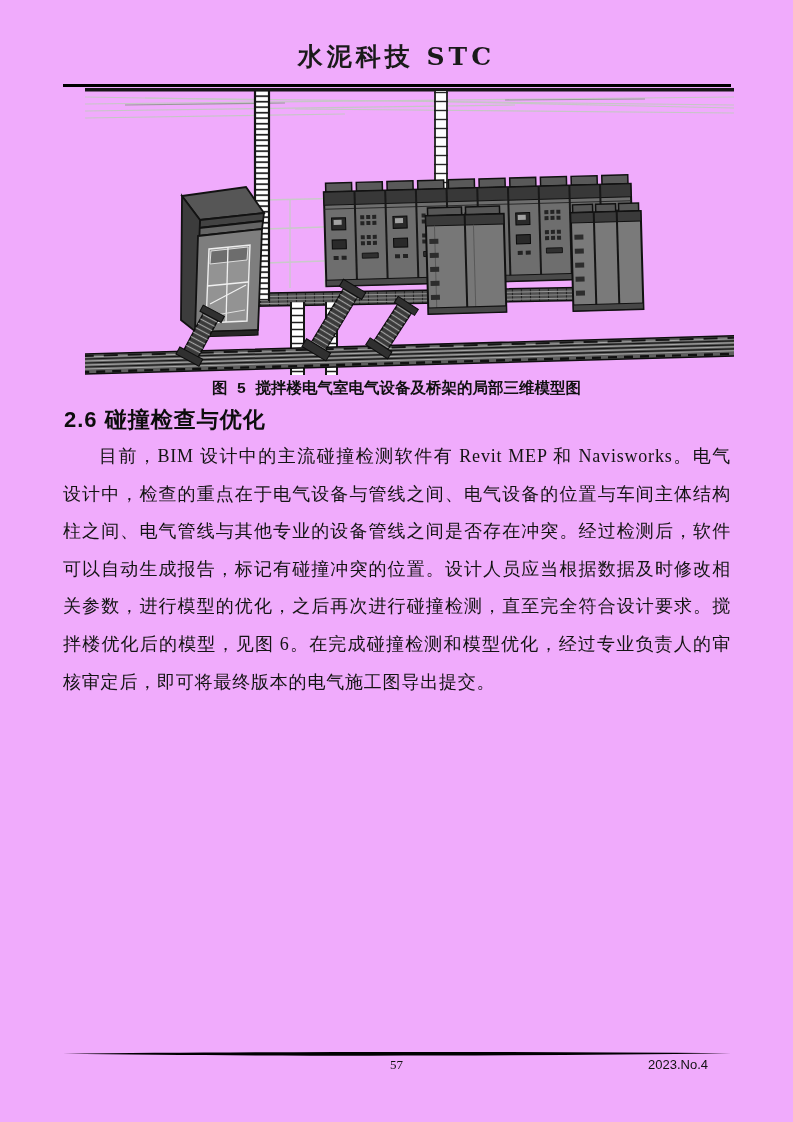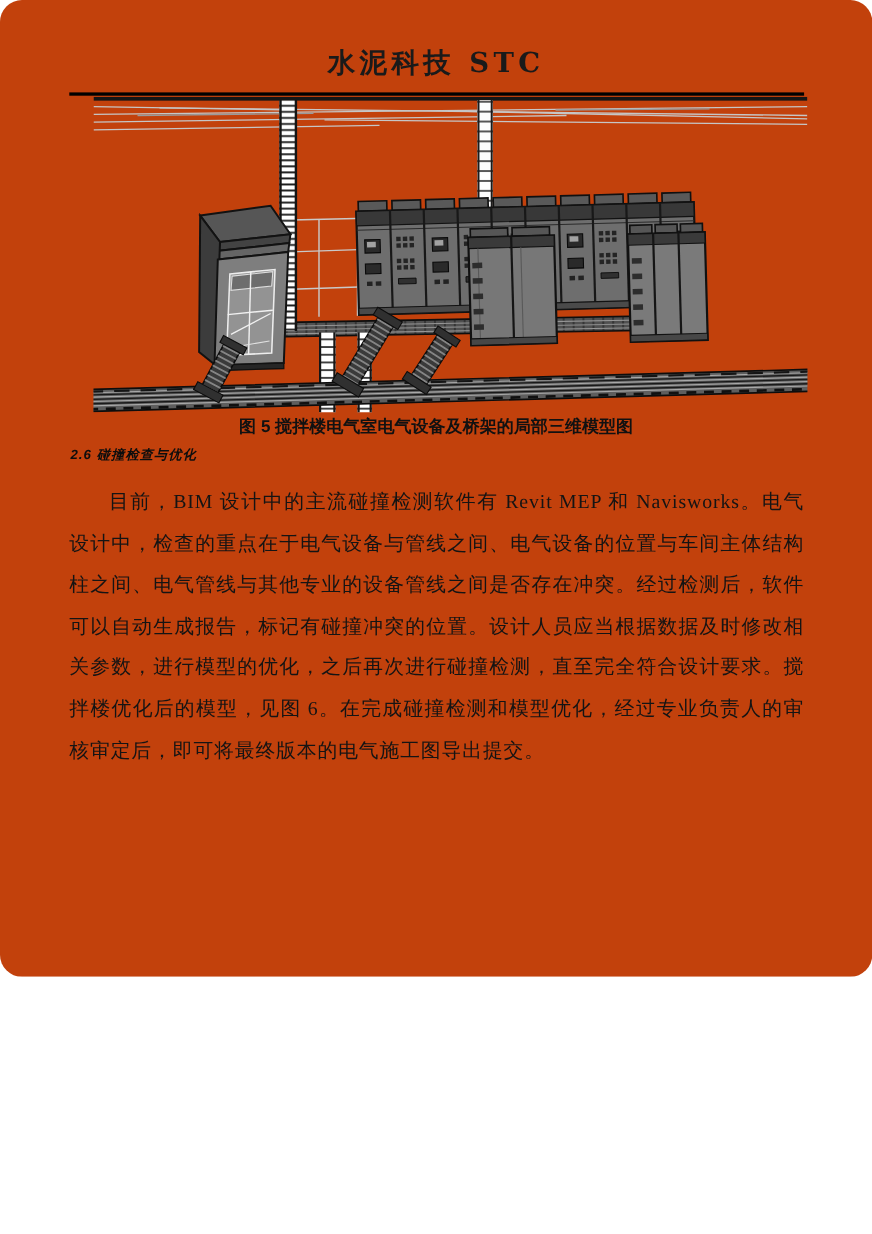--- a/index.html
+++ b/index.html
@@ -1,49 +1,47 @@
 <!DOCTYPE html>
 <html><head>
 <meta charset="utf-8">
 <style>
   html,body{margin:0;padding:0;background:#ffffff;}
   .page{
     position:relative;
-    width:793px;height:888px;
-    background:#c2410c;
+    width:793px;height:1122px;
+    background:#f0abfc;
     font-family:"Liberation Serif", serif;
     color:#1a1a1a;
     overflow:hidden;
-    border-radius:20px;
   }
   .journal-title{
     position:absolute;top:40px;left:0;right:0;
     text-align:center;
     font-size:25px;font-weight:600;letter-spacing:4px;
     font-family:"DejaVu Serif", serif;
   }
   .header-rule{
     position:absolute;top:84px;left:63px;width:668px;height:2.5px;
     background:#000;
   }
   .figure-wrap{
     position:absolute;top:88px;left:85px;width:649px;height:287px;
   }
   .figure-caption{
     position:absolute;top:378px;left:0;right:0;
     text-align:center;
-    font-family:Liberation Sans, sans-serif;
+    font-family:Liberation Mono, monospace;
     font-weight:bold;font-size:15.5px;color:#111;
   }
   .section-heading{
     position:absolute;top:405px;left:64px;
     font-family:"Liberation Sans", sans-serif;
-    font-weight:bold;font-size:12px;color:#0d0d0d;
+    font-weight:bold;font-size:22px;color:#0d0d0d;
     letter-spacing:1px;
-    font-style:italic;
   }
   .body-text{
     position:absolute;top:438px;left:63px;width:668px;
   }
   .body-text p{
     margin:0;
     font-size:18px;line-height:37.6px;
     text-align:justify;
     text-indent:2em;
     letter-spacing:0.8px;

